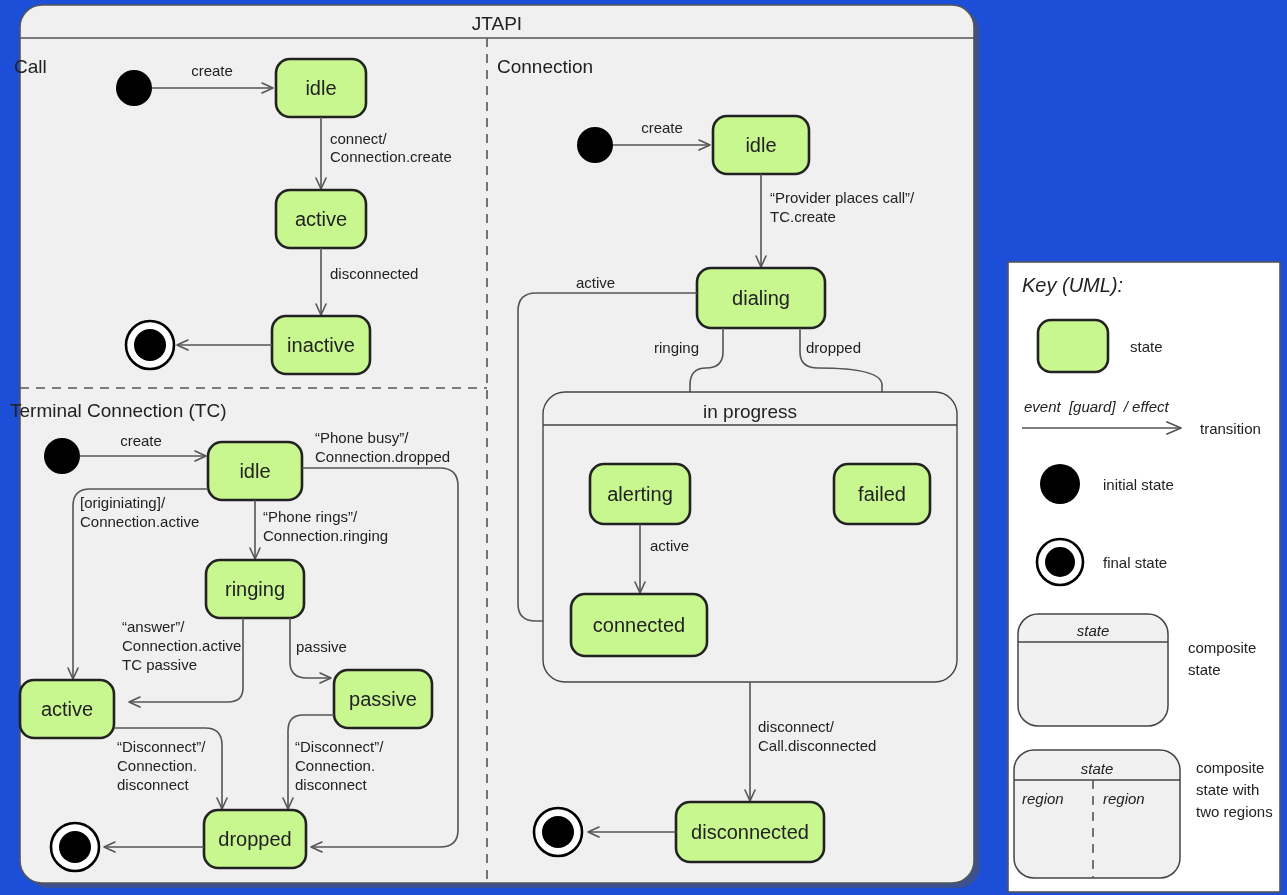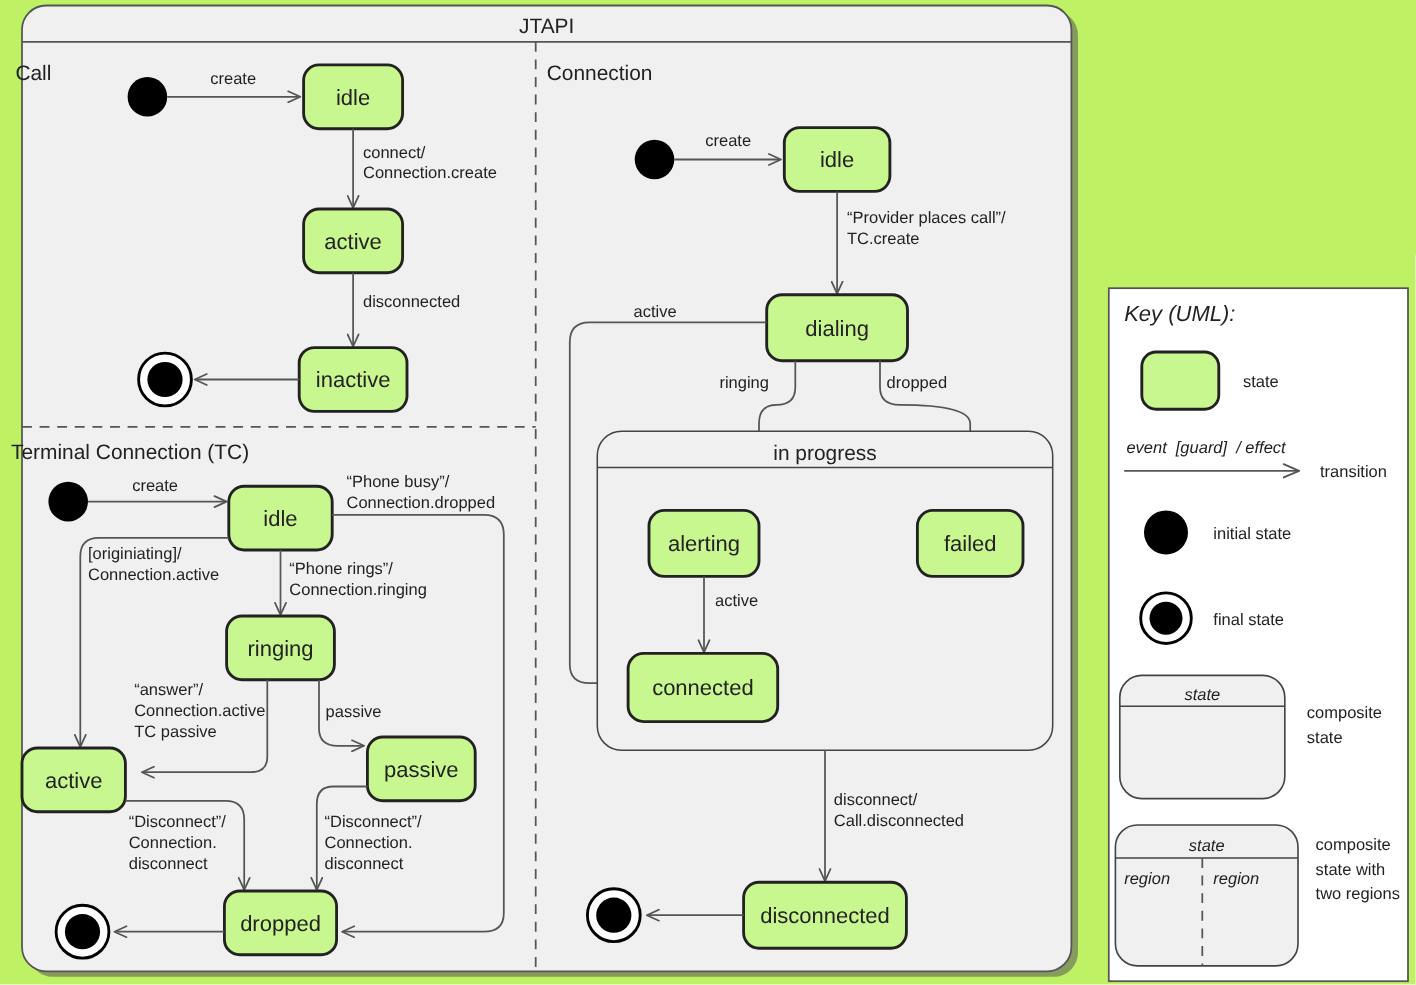--- a/index.html
+++ b/index.html
@@ -1,21 +1,21 @@
 <!DOCTYPE html>
 <html><head>
 <meta charset="utf-8">
 <style>
   html,body{margin:0;padding:0;background:#ffffff;}
   body{
     width:1287px;height:895px;
     font-family:"Liberation Sans","DejaVu Sans",sans-serif;
     overflow:hidden;
   }
-  #root{position:relative;width:1287px;height:895px;background:#bef264;}
+  #root{position:relative;width:1287px;height:895px;background:#1d4ed8;}
   svg{display:block;}
   text{font-family:"Liberation Sans","DejaVu Sans",sans-serif;fill:#222;}
   .lbl{font-size:15px;}
   .statelbl{font-size:20px;}
   .regionlbl{font-size:19px;}
   .titlelbl{font-size:19px;}
   .keytitle{font-size:20px;font-style:italic;}
   .keylbl{font-size:15px;}
   .keyital{font-size:15px;font-style:italic;}
   .edge{stroke:#555;stroke-width:1.6;fill:none;}

